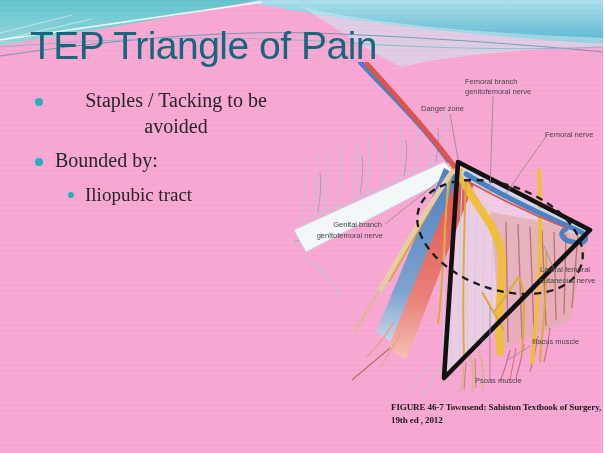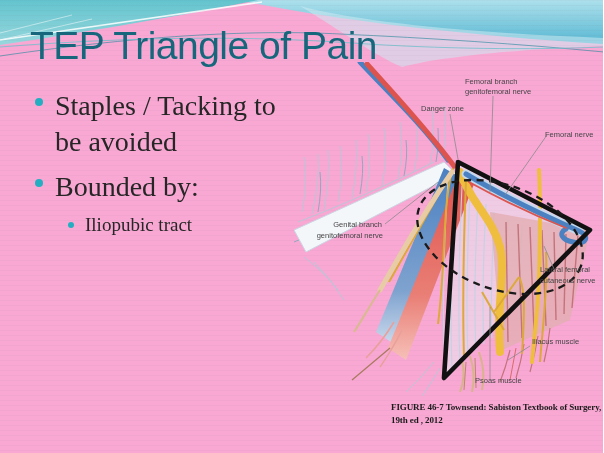--- a/index.html
+++ b/index.html
@@ -21,21 +21,21 @@
   }
   #header-art{position:absolute;left:0;top:0;width:604px;height:112px;}
   #slide-title{
     position:absolute;left:30px;top:24px;width:560px;
     font-size:39px;font-weight:400;letter-spacing:-.5px;
     color:var(--c-title);z-index:3;
   }
   #bullets{position:absolute;left:35px;top:88px;width:262px;z-index:2;}
   .bullet-item{display:flex;align-items:flex-start;
     font-family:"Liberation Serif",serif;color:var(--c-body-text);}
-  .lv1{font-size:28px;line-height:1.28;margin-bottom:9px;}
+  .lv1{font-size:20px;line-height:1.28;margin-bottom:9px;text-align:center;}
   .lv2{font-size:19px;line-height:1.25;margin-left:33px;margin-bottom:7px;}
   .dot{flex:0 0 auto;border-radius:50%;background:var(--c-bullet);}
   .lv1 .dot{width:8px;height:8px;margin:10px 12px 0 0;}
   .lv2 .dot{width:6px;height:6px;margin:9px 11px 0 0;}
   .bullet-text{display:block;max-width:242px;}
   .gap-before{margin-top:44px;}
   #diagram-svg{position:absolute;left:294px;top:62px;width:310px;height:345px;z-index:2;}
   .lbl{font-family:"Liberation Sans",sans-serif;font-size:7.5px;fill:var(--c-label);}
   .ldr{stroke:#8a8a8a;stroke-width:.8;fill:none;}
   .tri{fill:none;stroke:#111;stroke-width:4.6;stroke-linejoin:round;stroke-linecap:round;}

